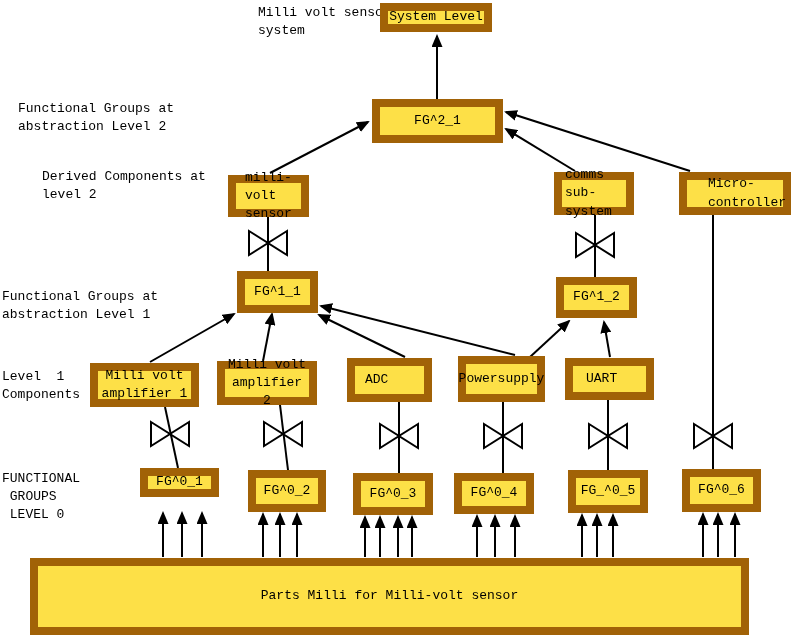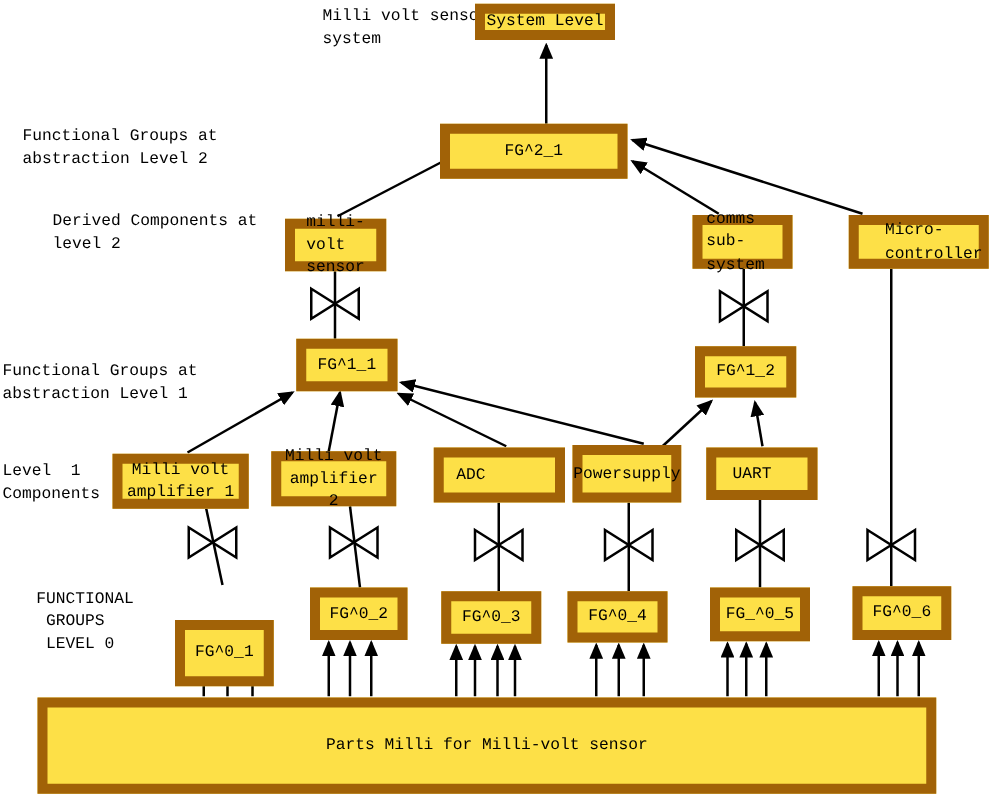--- a/index.html
+++ b/index.html
@@ -96,46 +96,46 @@
   <div class="lbl" style="left:258px; top:4px;">Milli volt sensor
 system</div>
   <div class="lbl" style="left:18px; top:100px;">Functional Groups at
 abstraction Level 2</div>
   <div class="lbl" style="left:14px; top:168px;margin-left:28px;">Derived Components at
 level 2</div>
   <div class="lbl" style="left:2px; top:288px;">Functional Groups at
 abstraction Level 1</div>
   <div class="lbl" style="left:2px; top:368px;">Level  1
 Components</div>
-  <div class="lbl" style="left:2px; top:470px;margin-left:27px;">FUNCTIONAL
+  <div class="lbl" style="left:2px; top:470px;">FUNCTIONAL
  GROUPS
  LEVEL 0</div>
 
   <div class="box" style="left:380px; top:3px;  width:112px; height:29px;">System Level</div>
-  <div class="box" style="left:352px; top:99px; width:150px; height:44px;">FG^2_1</div>
+  <div class="box" style="left:372px; top:99px; width:131px; height:44px;">FG^2_1</div>
 
   <div class="box left" style="left:228px; top:175px; width:81px;  height:42px; padding-left:9px;">milli-volt
 sensor</div>
   <div class="box left" style="left:554px; top:172px; width:80px;  height:43px; padding-left:3px;">comms
 sub-system</div>
   <div class="box left" style="left:679px; top:172px; width:112px; height:43px; padding-left:21px;">Micro-
 controller</div>
 
   <div class="box" style="left:237px; top:271px; width:81px; height:42px;">FG^1_1</div>
   <div class="box" style="left:556px; top:277px; width:81px; height:41px;">FG^1_2</div>
 
   <div class="box" style="left:90px;  top:363px; width:109px; height:44px;">Milli volt
 amplifier 1</div>
   <div class="box" style="left:217px; top:361px; width:100px; height:44px;">Milli volt
 amplifier 2</div>
-  <div class="box left" style="left:347px; top:358px; width:105px; height:44px; padding-left:10px;">ADC</div>
+  <div class="box left" style="left:347px; top:358px; width:85px; height:44px; padding-left:10px;">ADC</div>
   <div class="box" style="left:458px; top:356px; width:87px;  height:46px;">Powersupply</div>
   <div class="box left" style="left:565px; top:358px; width:89px;  height:42px; padding-left:13px;">UART</div>
 
-  <div class="box" style="left:140px; top:468px; width:79px; height:53px;margin-top:28px;">FG^0_1</div>
+  <div class="box" style="left:140px; top:468px; width:79px; height:29px;">FG^0_1</div>
   <div class="box" style="left:248px; top:470px; width:78px; height:42px;">FG^0_2</div>
   <div class="box" style="left:353px; top:473px; width:80px; height:42px;">FG^0_3</div>
   <div class="box" style="left:454px; top:473px; width:80px; height:41px;">FG^0_4</div>
   <div class="box" style="left:568px; top:470px; width:80px; height:43px;">FG_^0_5</div>
   <div class="box" style="left:682px; top:469px; width:79px; height:43px;">FG^0_6</div>
 
   <div class="box" style="left:30px; top:558px; width:719px; height:77px;">Parts Milli for Milli-volt sensor</div>
 
 </div>
 

